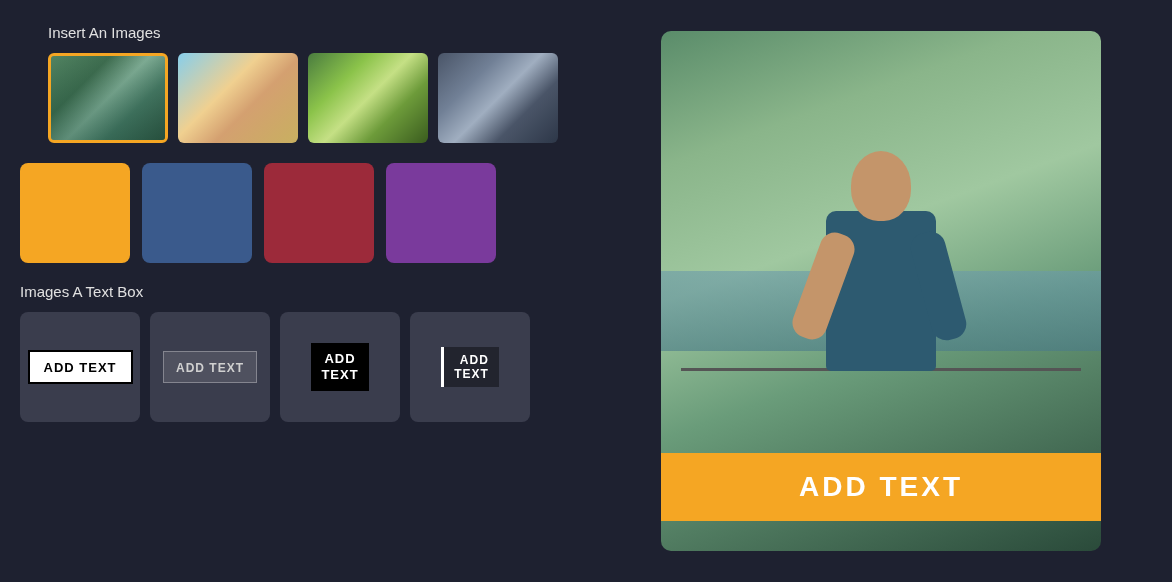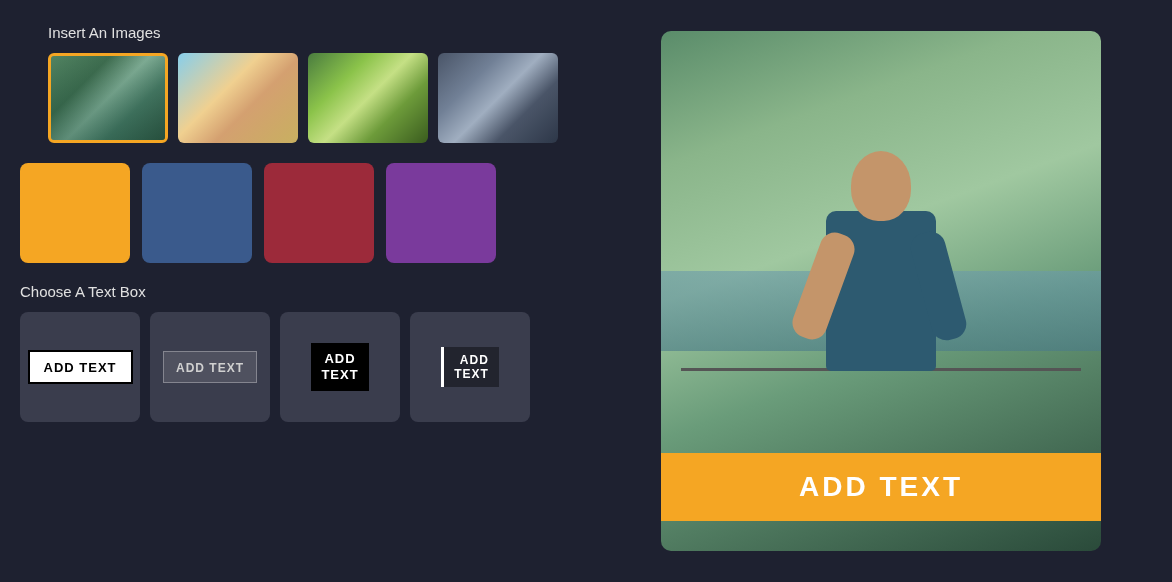--- a/index.html
+++ b/index.html
@@ -279,21 +279,21 @@
   <div class="colour-section">
     <div class="colour-grid">
       <div class="colour-swatch" style="background-color: #f5a623;"></div>
       <div class="colour-swatch" style="background-color: #3a5a8c;"></div>
       <div class="colour-swatch" style="background-color: #9c2a3a;"></div>
       <div class="colour-swatch" style="background-color: #7a3a9c;"></div>
     </div>
   </div>
 
   <div class="textbox-section">
-    <div class="section-title">Choose A Text Box</div>
+    <div class="section-title">Images A Text Box</div>
     <div class="textbox-grid">
 
       <div class="textbox-option tb-style1">
         <div class="tb-inner">
           <span>ADD TEXT</span>
         </div>
       </div>
 
       <div class="textbox-option tb-style2">
         <div class="tb-inner">

